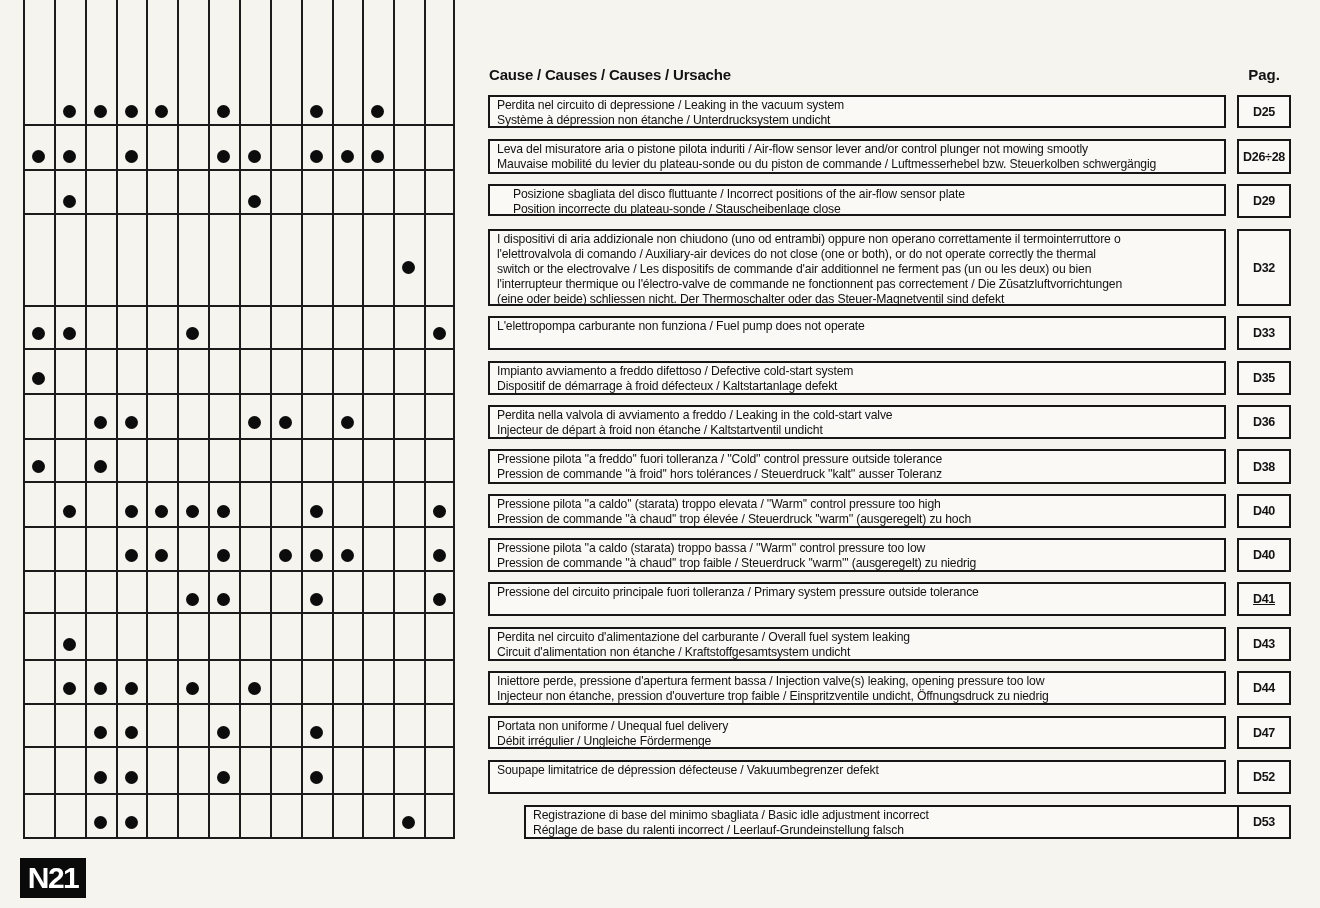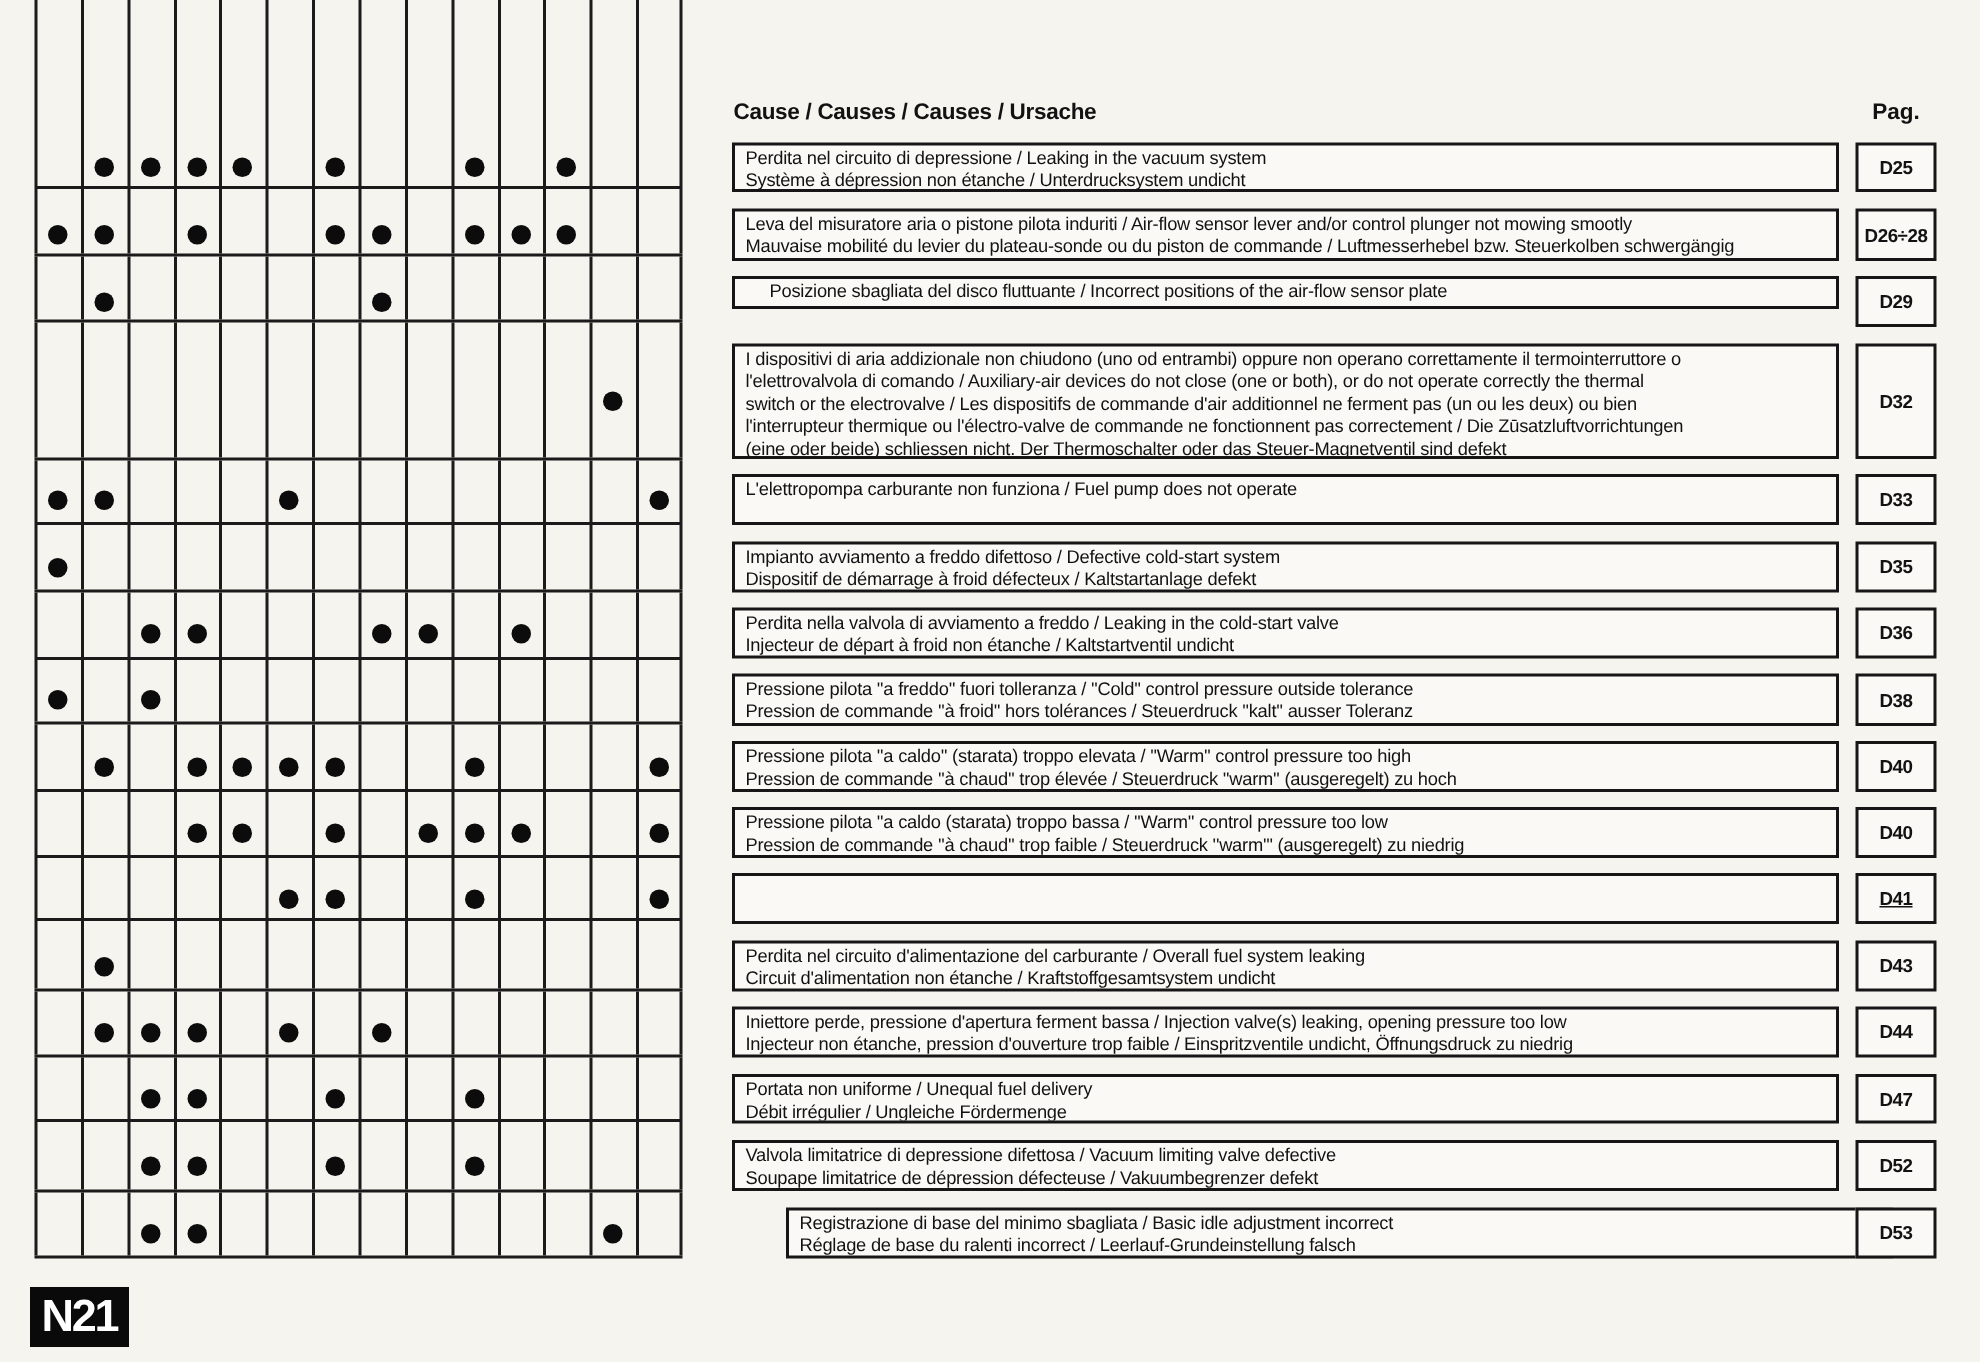--- a/index.html
+++ b/index.html
@@ -125,21 +125,21 @@
         <div class="col-cell" style="left: 216px; width: 30.86px;"></div>
         <div class="col-cell" style="left: 246.86px; width: 30.86px;"></div>
         <div class="col-cell" style="left: 277.71px; width: 30.86px;"></div>
         <div class="col-cell" style="left: 308.57px; width: 30.86px;"></div>
         <div class="col-cell" style="left: 339.43px; width: 30.86px;"></div>
         <div class="col-cell" style="left: 370.29px; width: 30.86px;"></div>
         <div class="col-cell last" style="left: 401.14px; width: 30.86px;"></div>
         <div class="dot" style="left: 39.79px; top: 23.5px;"></div>
         <div class="dot" style="left: 224.93px; top: 23.5px;"></div>
       </div>
-      <div class="cause-box" style="top: 184px; height: 22px; padding-left: 23px;">
+      <div class="cause-box" style="top: 184px; height: 32px; padding-left: 23px;">
         <div class="cause-line">Posizione sbagliata del disco fluttuante / Incorrect positions of the air-flow sensor plate</div>
         <div class="cause-line">Position incorrecte du plateau-sonde / Stauscheibenlage close</div>
       </div>
       <div class="page-box" style="top: 184px; height: 34px;">D29</div>
       <div class="row-strip" style="left: 23px; top: 215px; width: 432px; height: 92px;">
         <div class="col-cell" style="left: 0px; width: 30.86px;"></div>
         <div class="col-cell" style="left: 30.86px; width: 30.86px;"></div>
         <div class="col-cell" style="left: 61.71px; width: 30.86px;"></div>
         <div class="col-cell" style="left: 92.57px; width: 30.86px;"></div>
         <div class="col-cell" style="left: 123.43px; width: 30.86px;"></div>
@@ -327,20 +327,21 @@
         <div class="col-cell" style="left: 308.57px; width: 30.86px;"></div>
         <div class="col-cell" style="left: 339.43px; width: 30.86px;"></div>
         <div class="col-cell" style="left: 370.29px; width: 30.86px;"></div>
         <div class="col-cell last" style="left: 401.14px; width: 30.86px;"></div>
         <div class="dot" style="left: 163.21px; top: 20.5px;"></div>
         <div class="dot" style="left: 194.07px; top: 20.5px;"></div>
         <div class="dot" style="left: 286.64px; top: 20.5px;"></div>
         <div class="dot" style="left: 410.07px; top: 20.5px;"></div>
       </div>
       <div class="cause-box" style="top: 582px; height: 34px;">
+        <div class="cause-line">Pressione del circuito principale fuori tolleranza / Primary system pressure outside tolerance</div>
       </div>
       <div class="page-box" style="top: 582px; height: 34px; text-decoration: underline;">D41</div>
       <div class="row-strip" style="left: 23px; top: 614px; width: 432px; height: 47px;">
         <div class="col-cell" style="left: 0px; width: 30.86px;"></div>
         <div class="col-cell" style="left: 30.86px; width: 30.86px;"></div>
         <div class="col-cell" style="left: 61.71px; width: 30.86px;"></div>
         <div class="col-cell" style="left: 92.57px; width: 30.86px;"></div>
         <div class="col-cell" style="left: 123.43px; width: 30.86px;"></div>
         <div class="col-cell" style="left: 154.29px; width: 30.86px;"></div>
         <div class="col-cell" style="left: 185.14px; width: 30.86px;"></div>
@@ -423,21 +424,20 @@
         <div class="col-cell" style="left: 308.57px; width: 30.86px;"></div>
         <div class="col-cell" style="left: 339.43px; width: 30.86px;"></div>
         <div class="col-cell" style="left: 370.29px; width: 30.86px;"></div>
         <div class="col-cell last" style="left: 401.14px; width: 30.86px;"></div>
         <div class="dot" style="left: 70.64px; top: 22.5px;"></div>
         <div class="dot" style="left: 101.5px; top: 22.5px;"></div>
         <div class="dot" style="left: 194.07px; top: 22.5px;"></div>
         <div class="dot" style="left: 286.64px; top: 22.5px;"></div>
       </div>
       <div class="cause-box" style="top: 760px; height: 34px;">
-        <div class="cause-line">Valvola limitatrice di depressione difettosa / Vacuum limiting valve defective</div>
         <div class="cause-line">Soupape limitatrice de dépression défecteuse / Vakuumbegrenzer defekt</div>
       </div>
       <div class="page-box" style="top: 760px; height: 34px;">D52</div>
       <div class="row-strip" style="left: 23px; top: 795px; width: 432px; height: 44px;">
         <div class="col-cell" style="left: 0px; width: 30.86px;"></div>
         <div class="col-cell" style="left: 30.86px; width: 30.86px;"></div>
         <div class="col-cell" style="left: 61.71px; width: 30.86px;"></div>
         <div class="col-cell" style="left: 92.57px; width: 30.86px;"></div>
         <div class="col-cell" style="left: 123.43px; width: 30.86px;"></div>
         <div class="col-cell" style="left: 154.29px; width: 30.86px;"></div>

